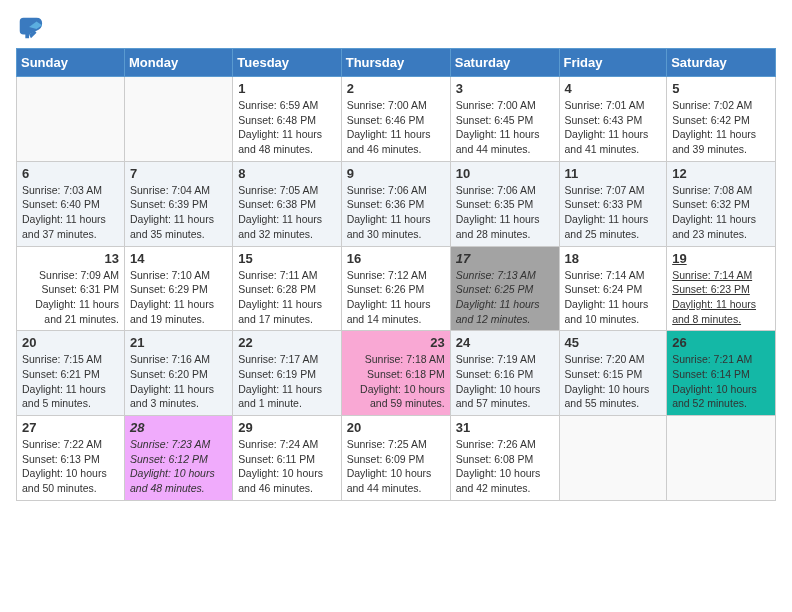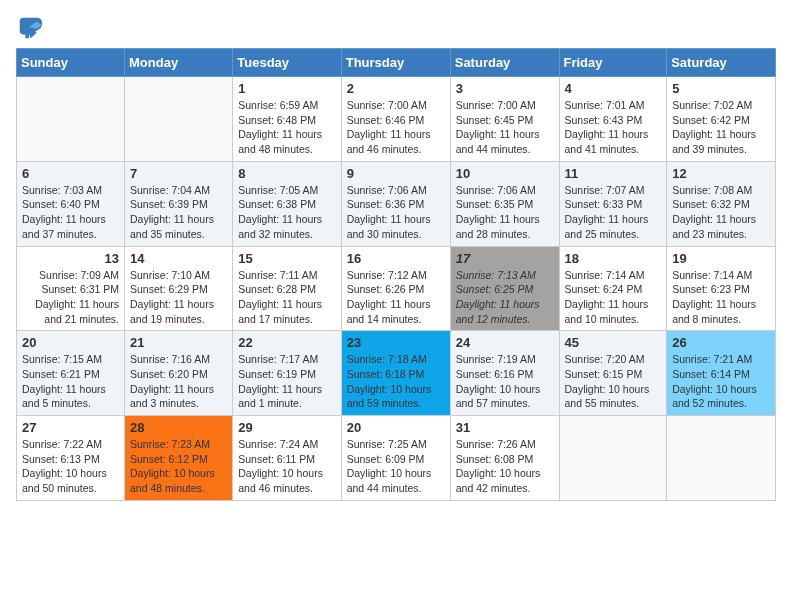--- a/index.html
+++ b/index.html
@@ -211,61 +211,61 @@
             <div class="day-info">Sunrise: 7:12 AM<br>Sunset: 6:26 PM<br>Daylight: 11 hours and 14 minutes.</div>
           </td>
           <td style="background: #a3a3a3; font-style: italic;">
             <span class="day-num">17</span>
             <div class="day-info">Sunrise: 7:13 AM<br>Sunset: 6:25 PM<br>Daylight: 11 hours and 12 minutes.</div>
           </td>
           <td style="background: rgb(255, 255, 255);">
             <span class="day-num">18</span>
             <div class="day-info">Sunrise: 7:14 AM<br>Sunset: 6:24 PM<br>Daylight: 11 hours and 10 minutes.</div>
           </td>
-          <td style="background: rgb(255, 255, 255);">
+          <td style="background: rgb(255, 255, 255); text-decoration: underline;">
             <span class="day-num">19</span>
             <div class="day-info">Sunrise: 7:14 AM<br>Sunset: 6:23 PM<br>Daylight: 11 hours and 8 minutes.</div>
           </td>
         </tr>
         <tr>
           <td style="background: rgb(240, 244, 248);">
             <span class="day-num">20</span>
             <div class="day-info">Sunrise: 7:15 AM<br>Sunset: 6:21 PM<br>Daylight: 11 hours and 5 minutes.</div>
           </td>
           <td style="background: rgb(240, 244, 248);">
             <span class="day-num">21</span>
             <div class="day-info">Sunrise: 7:16 AM<br>Sunset: 6:20 PM<br>Daylight: 11 hours and 3 minutes.</div>
           </td>
           <td style="background: rgb(240, 244, 248);">
             <span class="day-num">22</span>
             <div class="day-info">Sunrise: 7:17 AM<br>Sunset: 6:19 PM<br>Daylight: 11 hours and 1 minute.</div>
           </td>
-          <td style="background: #0ea5e9;">
+          <td style="background: #f9a8d4; text-align: right;">
             <span class="day-num">23</span>
             <div class="day-info">Sunrise: 7:18 AM<br>Sunset: 6:18 PM<br>Daylight: 10 hours and 59 minutes.</div>
           </td>
           <td style="background: rgb(240, 244, 248);">
             <span class="day-num">24</span>
             <div class="day-info">Sunrise: 7:19 AM<br>Sunset: 6:16 PM<br>Daylight: 10 hours and 57 minutes.</div>
           </td>
           <td style="background: rgb(240, 244, 248);">
             <span class="day-num">45</span>
             <div class="day-info">Sunrise: 7:20 AM<br>Sunset: 6:15 PM<br>Daylight: 10 hours and 55 minutes.</div>
           </td>
-          <td style="background: #7dd3fc;">
+          <td style="background: #14b8a6;">
             <span class="day-num">26</span>
             <div class="day-info">Sunrise: 7:21 AM<br>Sunset: 6:14 PM<br>Daylight: 10 hours and 52 minutes.</div>
           </td>
         </tr>
         <tr>
           <td style="background: rgb(255, 255, 255);">
             <span class="day-num">27</span>
             <div class="day-info">Sunrise: 7:22 AM<br>Sunset: 6:13 PM<br>Daylight: 10 hours and 50 minutes.</div>
           </td>
-          <td style="background: #f97316;">
+          <td style="background: #f0abfc; font-style: italic;">
             <span class="day-num">28</span>
             <div class="day-info">Sunrise: 7:23 AM<br>Sunset: 6:12 PM<br>Daylight: 10 hours and 48 minutes.</div>
           </td>
           <td style="background: rgb(255, 255, 255);">
             <span class="day-num">29</span>
             <div class="day-info">Sunrise: 7:24 AM<br>Sunset: 6:11 PM<br>Daylight: 10 hours and 46 minutes.</div>
           </td>
           <td style="background: rgb(255, 255, 255);">
             <span class="day-num">20</span>
             <div class="day-info">Sunrise: 7:25 AM<br>Sunset: 6:09 PM<br>Daylight: 10 hours and 44 minutes.</div>

